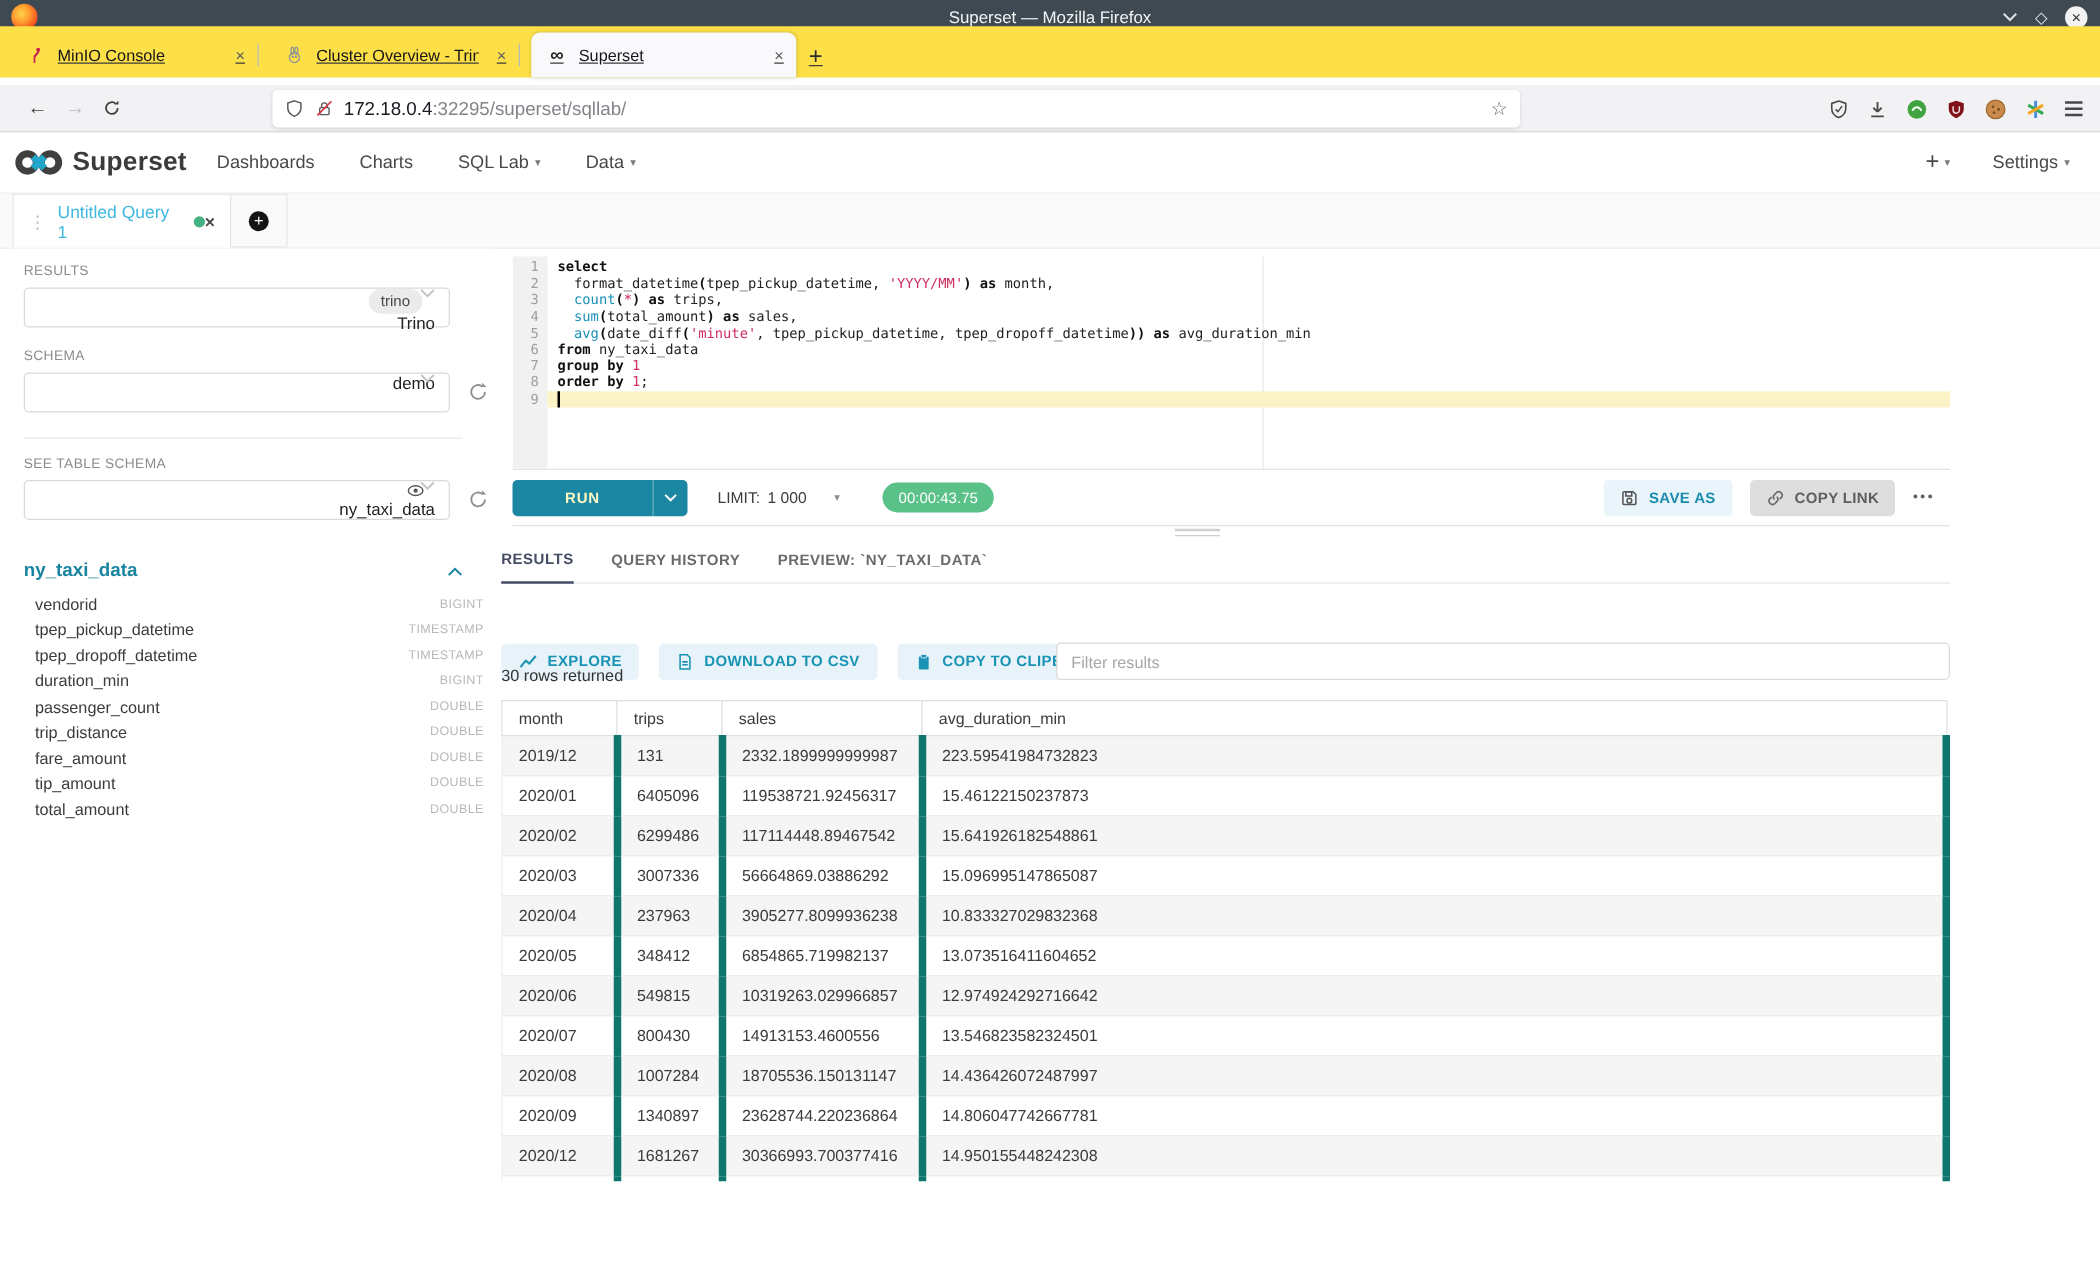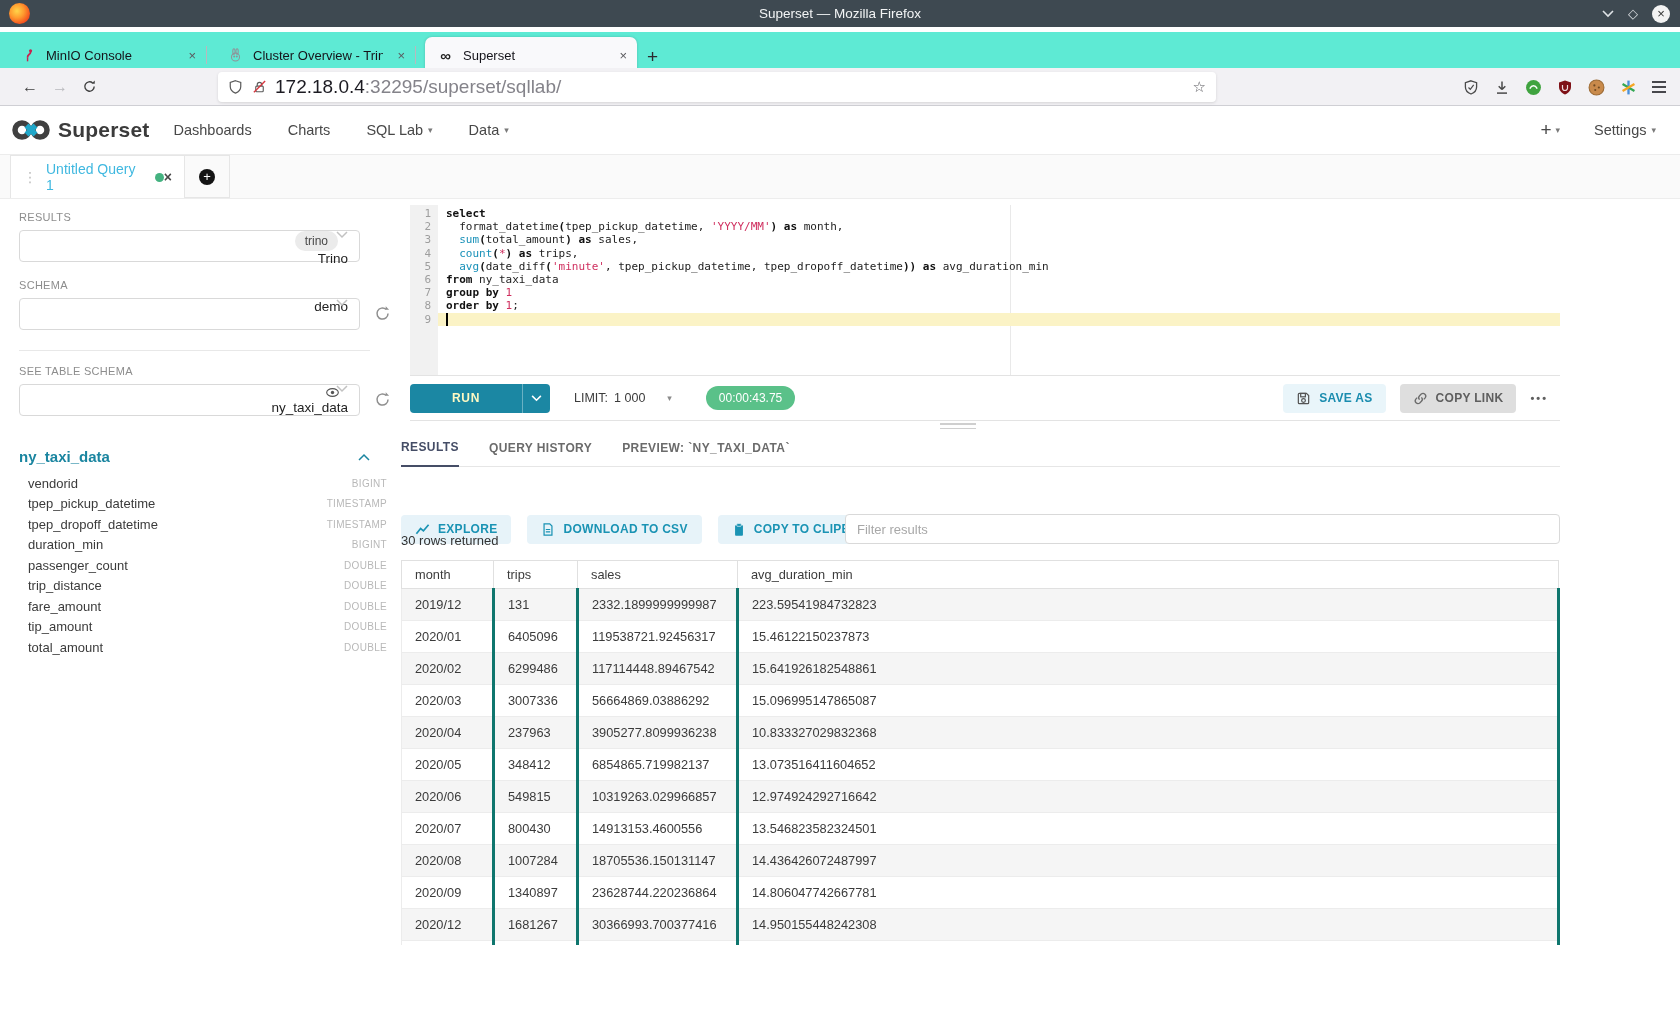--- a/index.html
+++ b/index.html
@@ -12,43 +12,43 @@
               display:flex; align-items:center; }
   .ff-logo { position:absolute; left:9px; top:3px; width:21px; height:21px; border-radius:50%;
              background:radial-gradient(circle at 38% 38%, #ffd54a 0%, #ff9a2e 38%, #f4511e 72%, #c62828 100%); }
   .win-title { flex:1; text-align:center; color:#f2f4f5; font-size:13.5px; }
   .win-controls { position:absolute; right:10px; top:0; height:27px; display:flex; align-items:center; gap:14px; }
   .win-controls .wc { color:#dfe3e6; font-size:13px; line-height:1; }
   .wc-close { width:18px; height:18px; border-radius:50%; background:#f2f2f2; color:#333 !important;
               display:flex; align-items:center; justify-content:center; font-size:12px; }
 
   
-  .tabstrip { position:absolute; top:32px; left:0; right:0; height:41px; background:#5eead4;
-              display:flex; align-items:flex-end; }
+  .tabstrip { position:absolute; top:21px; left:0; right:0; height:41px; background:#fde047;
+              display:flex; align-items:flex-end;text-decoration:underline; }
   .btab { height:36px; margin-top:5px; display:flex; align-items:center; padding:0 10px 0 12px;
           font-size:13px; color:#15141a; }
   .btab .ticon { width:17px; height:17px; margin-right:9px; flex:none; display:flex; align-items:center; justify-content:center; }
   .btab .tlabel { flex:1; overflow:hidden; white-space:nowrap; }
   .btab .tclose { margin-left:14px; color:#5a5a5e; font-size:13px; }
   .btab-1 { width:198px; margin-left:8px; }
   .btab-2 { width:200px; margin-left:8px; }
   .btab-active { width:212px; margin-left:9px; background:#f9f9fb; border-radius:7px 7px 0 0;
                  box-shadow:0 0 3px rgba(0,0,0,.18); }
   .tab-sep { width:1px; height:18px; background:#b9b9bd; margin-bottom:9px; }
   .newtab-btn { margin:0 0 7px 10px; font-size:19px; color:#2b2b2e; line-height:1; }
   .inf-glyph { font-weight:bold; font-size:15px; color:#222; }
 
   
   .urlrow { position:absolute; top:68px; left:0; right:0; height:38px; background:#f2f1f4;
             border-bottom:1px solid #cfcfd4; display:flex; align-items:center; }
   .navbtn { font-size:16px; color:#404040; margin-left:22px; }
   .navbtn.disabled { color:#b9b9bd; }
   .url-field { position:absolute; left:218px; width:998px; top:4px; height:30px; background:#fff;
                border-radius:4px; box-shadow:0 1px 3px rgba(0,0,0,.12); display:flex; align-items:center; padding:0 10px; }
-  .url-text { font-size:19px; margin-left:8px; flex:1; white-space:nowrap; overflow:hidden; }
+  .url-text { font-size:15px; margin-left:8px; flex:1; white-space:nowrap; overflow:hidden; }
   .url-host { color:#1c1b22; }
   .url-rest { color:#84838a; }
   .url-star { font-size:15px; color:#5b5b60; }
   .toolicons { position:absolute; right:14px; top:0; height:38px; display:flex; align-items:center; gap:15px; }
   .hamburger { display:flex; flex-direction:column; gap:3px; }
   .hamburger div { width:14px; height:2px; background:#47474c; }
 
   
   .snavbar { position:absolute; top:106px; left:0; right:0; height:49px; background:#fff;
              border-bottom:1px solid #ececec; display:flex; align-items:center; }
@@ -143,21 +143,21 @@
                   border-radius:4px; padding:0 11px; font-size:13px; color:#3b3b3b; outline:none;
                   font-family:"Liberation Sans",sans-serif; }
   .filter-input::placeholder { color:#a8a8a8; }
 
   .rows-returned { position:absolute; top:533px; left:401px; font-size:13px; color:#333; }
 
   .table-wrap { position:absolute; top:560px; left:401px; width:1159px; height:385px; overflow:hidden; }
   table.results { border-collapse:collapse; width:100%; font-size:12.8px; color:#3b3b3b; table-layout:fixed; }
   table.results th { font-weight:normal; text-align:left; padding:6px 13px; height:28px;
                      border:1px solid #e0e0e0; background:#fff; }
-  table.results td { padding:8px 13px; height:30px; border-right:3px solid #0f766e; border-bottom:1px solid #ececec; }
+  table.results td { padding:8px 13px; height:30px; border-right:6px solid #0f766e; border-bottom:1px solid #ececec; }
   table.results td:first-child { border-left:1px solid #ececec; }
   table.results tbody tr:nth-child(odd) { background:#f5f5f5; }
 
   svg { display:block; }
 </style>
 </head>
 <body>
 
 <div class="screen">
 
@@ -446,22 +446,22 @@
         <div class="gut-line">5</div>
         <div class="gut-line">6</div>
         <div class="gut-line">7</div>
         <div class="gut-line">8</div>
         <div class="gut-line">9</div>
       </div>
     <div class="ace-content">
       <div class="print-margin"></div>
     <div class="code-line"><span class="tk-kw">select</span></div>
         <div class="code-line"><span class="tk-pl">  format_datetime</span><span class="tk-par">(</span><span class="tk-pl">tpep_pickup_datetime, </span><span class="tk-str">'YYYY/MM'</span><span class="tk-par">)</span><span class="tk-pl"> </span><span class="tk-kw">as</span><span class="tk-pl"> month,</span></div>
+        <div class="code-line"><span class="tk-fn">  count</span><span class="tk-par">(</span><span class="tk-num">*</span><span class="tk-par">)</span><span class="tk-pl"> </span><span class="tk-kw">as</span><span class="tk-pl"> trips,</span></div>
         <div class="code-line"><span class="tk-fn">  sum</span><span class="tk-par">(</span><span class="tk-pl">total_amount</span><span class="tk-par">)</span><span class="tk-pl"> </span><span class="tk-kw">as</span><span class="tk-pl"> sales,</span></div>
-        <div class="code-line"><span class="tk-fn">  count</span><span class="tk-par">(</span><span class="tk-num">*</span><span class="tk-par">)</span><span class="tk-pl"> </span><span class="tk-kw">as</span><span class="tk-pl"> trips,</span></div>
         <div class="code-line"><span class="tk-fn">  avg</span><span class="tk-par">(</span><span class="tk-pl">date_diff</span><span class="tk-par">(</span><span class="tk-str">'minute'</span><span class="tk-pl">, tpep_pickup_datetime, tpep_dropoff_datetime</span><span class="tk-par">))</span><span class="tk-pl"> </span><span class="tk-kw">as</span><span class="tk-pl"> avg_duration_min</span></div>
         <div class="code-line"><span class="tk-kw">from</span><span class="tk-pl"> ny_taxi_data</span></div>
         <div class="code-line"><span class="tk-kw">group by</span><span class="tk-pl"> </span><span class="tk-num">1</span></div>
         <div class="code-line"><span class="tk-kw">order by</span><span class="tk-pl"> </span><span class="tk-num">1</span><span class="tk-pl">;</span></div>
         <div class="code-line active"><span class="cursor"></span></div>
       </div>
   </div>
 
   <div class="sql-toolbar">
     <div class="run-btn">

